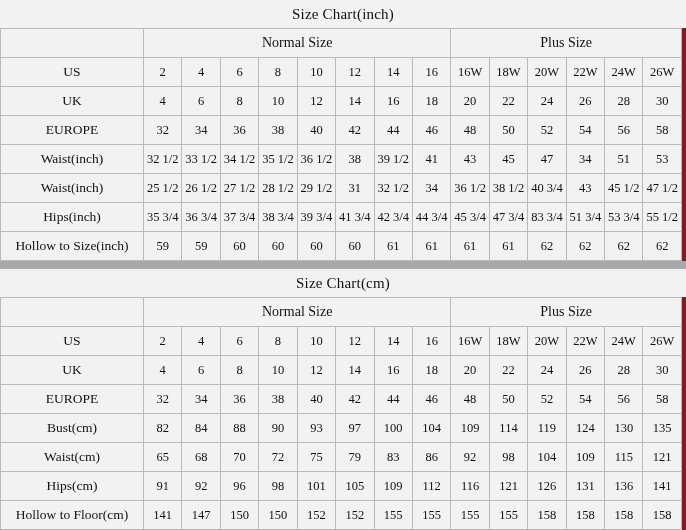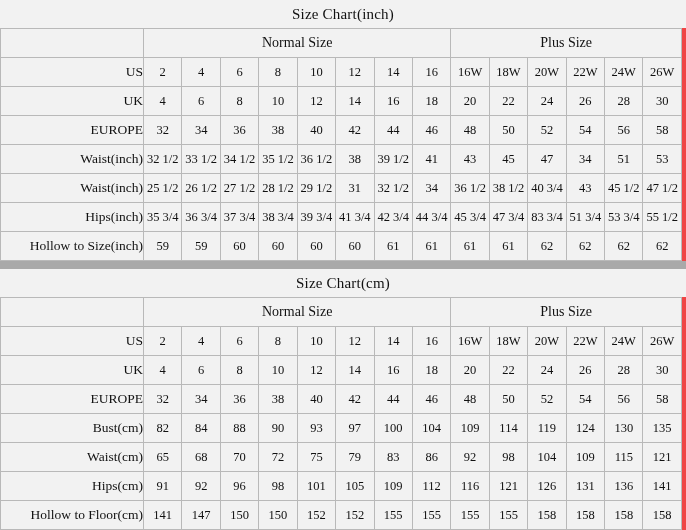--- a/index.html
+++ b/index.html
@@ -17,21 +17,21 @@
   .page {
     width: 686px;
     height: 530px;
     box-sizing: border-box;
     display: flex;
     flex-direction: column;
     justify-content: space-between;
     background: #a9a9a9;
   }
   .chart-block {
-    background: #ef4444;
+    background: #7f1d1d;
     width: 686px;
     box-sizing: border-box;
   }
   .chart-title {
     text-align: center;
     font-size: 15px;
     padding: 6px 0 5px 0;
     background: #f2f2f2;
     letter-spacing: 0.2px;
   }
@@ -48,21 +48,21 @@
     text-align: center;
     padding: 0;
     height: 28px;
     background: #f2f2f2;
     color: #111;
     white-space: nowrap;
     overflow: hidden;
   }
   td.rowlabel {
     font-size: 13.5px;
-    text-align: right;
+    text-align: center;
   }
   td.group {
     font-size: 14px;
   }
   .col-label { width: 142px; }
   .datacell { width: 45.3px; }
   .gap {
     height: 6px;
     background: #a9a9a9;
   }

